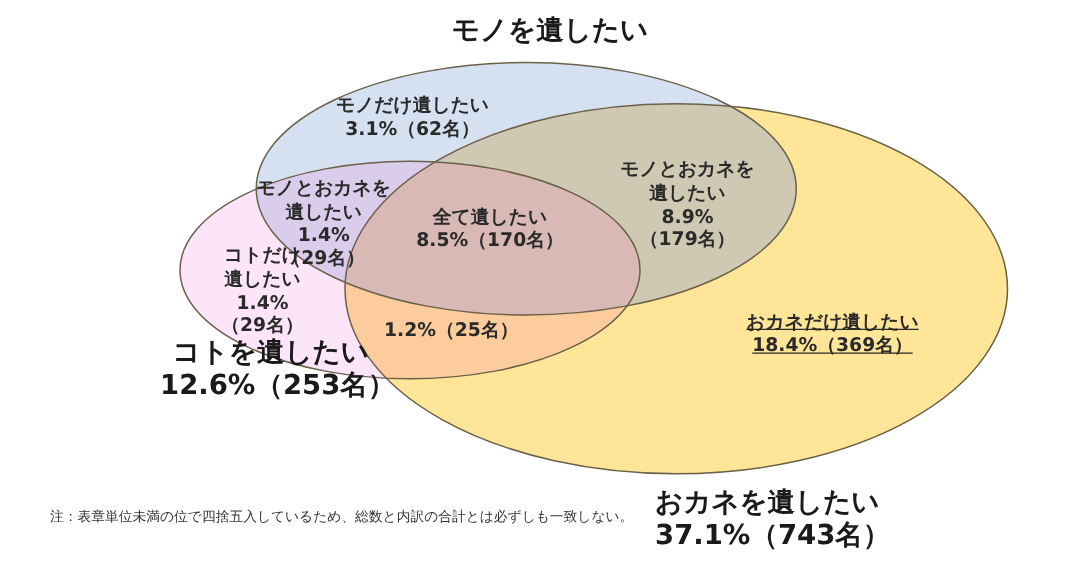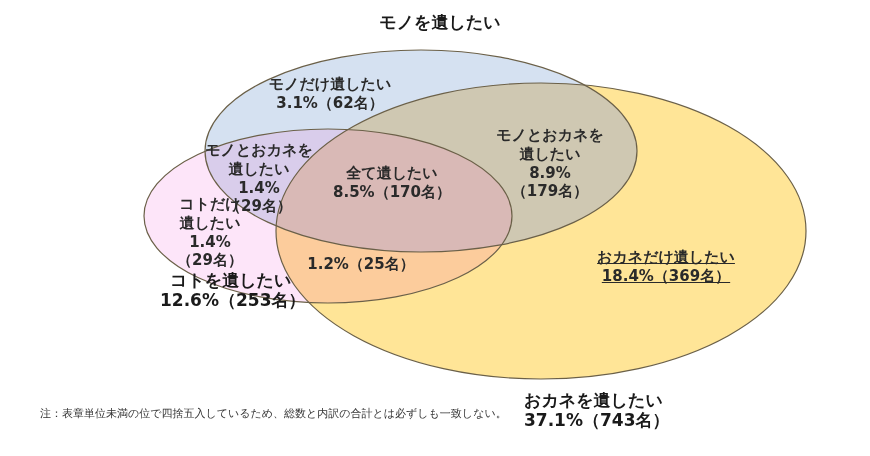--- a/index.html
+++ b/index.html
@@ -2,21 +2,21 @@
 <html><head>
 <meta charset="utf-8">
 <style>
   html, body { margin: 0; padding: 0; background: #ffffff; }
   body { width: 870px; height: 456px; position: relative; overflow: hidden;
          font-family: "DejaVu Sans", "Liberation Sans", sans-serif; color: #222; }
   #venn { position: absolute; left: 0; top: 0; width: 870px; height: 456px; }
   .lbl { position: absolute; text-align: center; font-weight: bold; color: #2a2a2a;
          white-space: nowrap; line-height: 1.25; font-size: 15px; transform: translateX(-50%); }
   .lbl span { display: block; }
-  .big { font-size: 17px; line-height: 1.2; color: #1a1a1a; }
+  .big { font-size: 22px; line-height: 1.2; color: #1a1a1a; }
   .big.left { transform: none; text-align: left; }
   .note { position: absolute; left: 40px; top: 406px; font-size: 11px; color: #333; white-space: nowrap; }
 </style>
 </head>
 <body>
 
 <svg id="venn" viewBox="0 0 870 456" xmlns="http://www.w3.org/2000/svg">
   <defs>
     <clipPath id="cMono">
         <ellipse cx="421" cy="151" rx="216" ry="101"></ellipse>
@@ -50,21 +50,21 @@
   </g>
 
   <ellipse cx="541" cy="231" rx="265" ry="148" fill="none" stroke="#6b6048" stroke-width="1.2"></ellipse>
   <ellipse cx="328" cy="216" rx="184" ry="87" fill="none" stroke="#6b6048" stroke-width="1.2"></ellipse>
   <ellipse cx="421" cy="151" rx="216" ry="101" fill="none" stroke="#6b6048" stroke-width="1.2"></ellipse>
 </svg>
 
 <div class="lbl big" style="left:440px; top:12px;">
   <span>モノを遺したい</span>
 </div>
-<div class="lbl big left" style="left:128px; top:270px;margin-left:32px;">
+<div class="lbl big left" style="left:128px; top:270px;">
   <span style="padding-left:10px;">コトを遺したい</span>
   <span>12.6%（253名）</span>
 </div>
 <div class="lbl big left" style="left:524px; top:349px;margin-top:41px;">
   <span>おカネを遺したい</span>
   <span>37.1%（743名）</span>
 </div>
 
 <div class="lbl" style="left:330px; top:75px;">
   <span>モノだけ遺したい</span>

